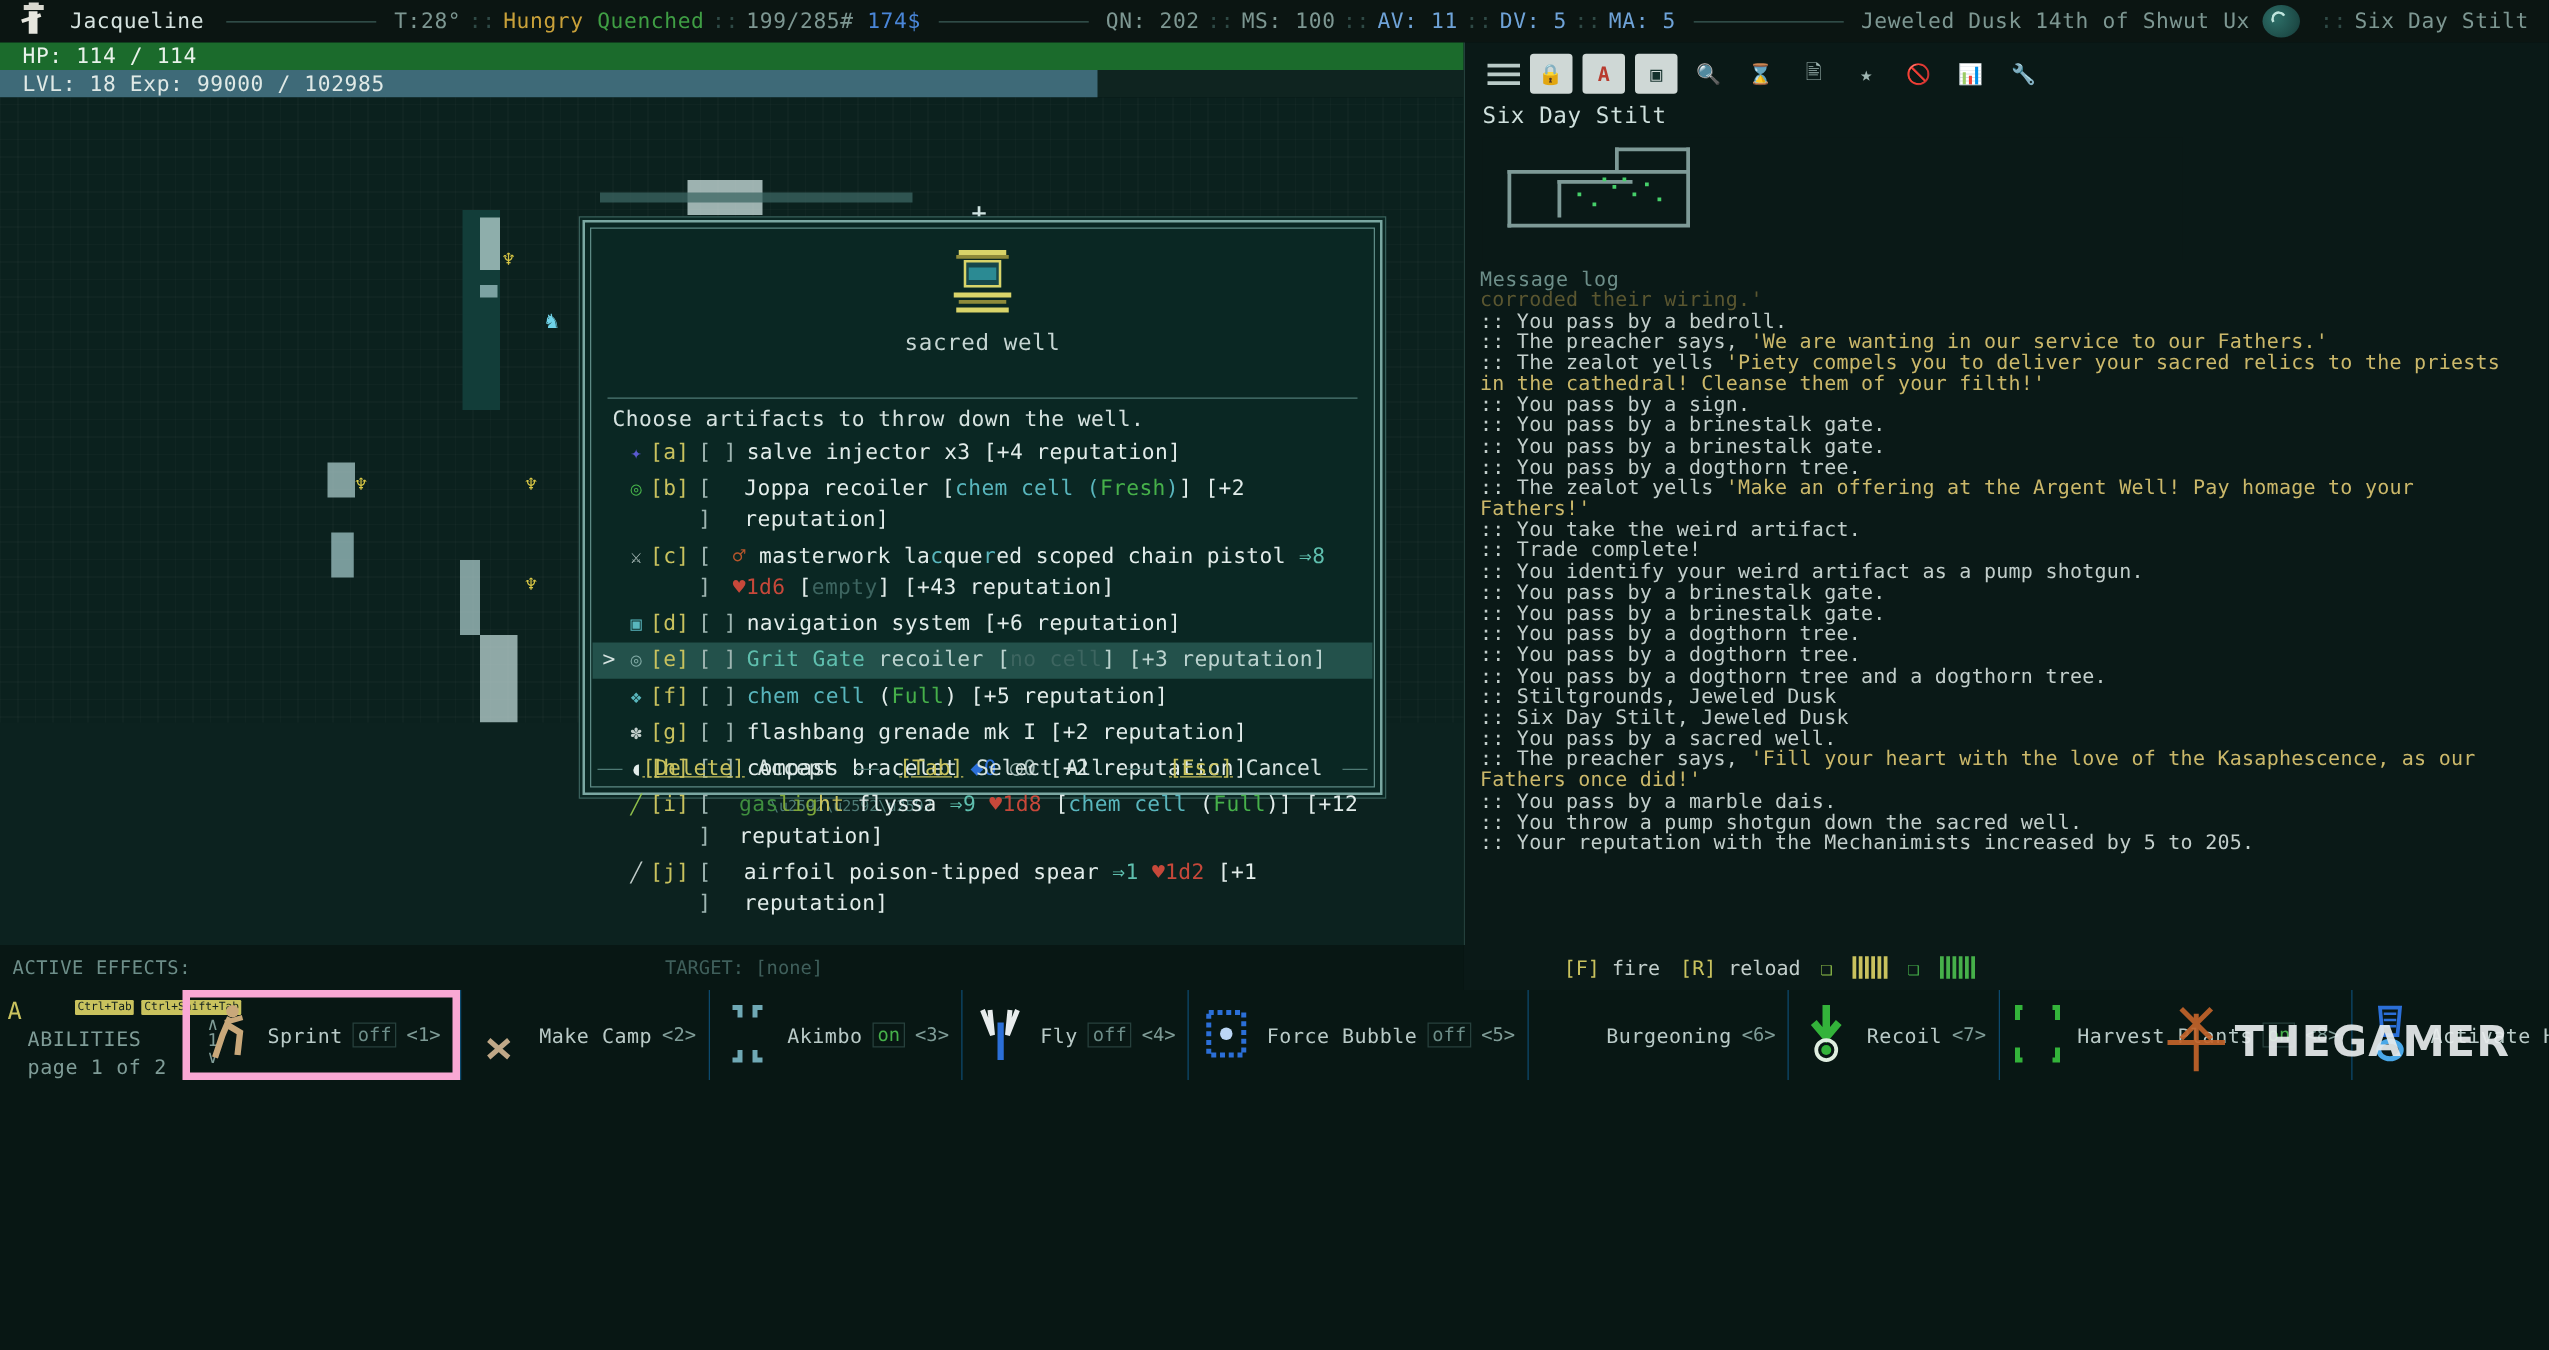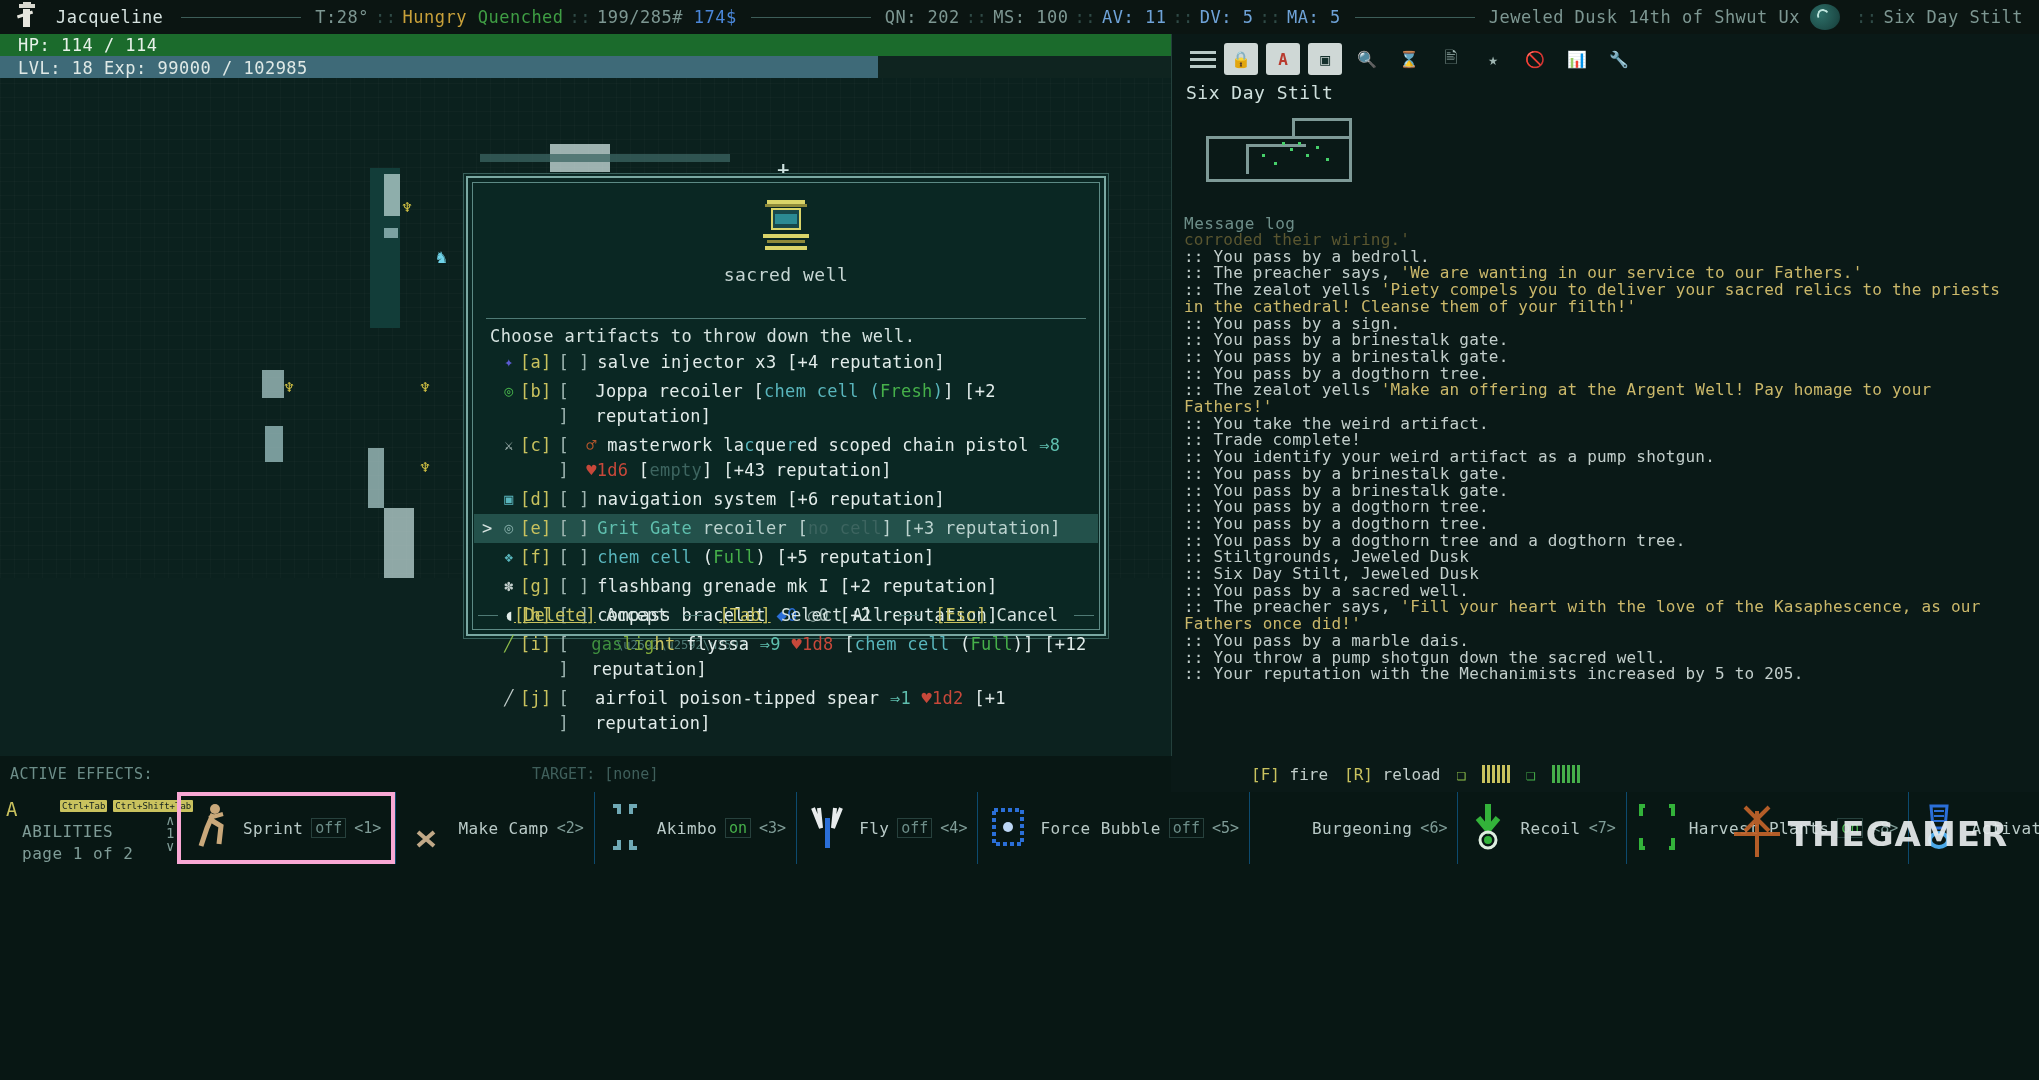--- a/index.html
+++ b/index.html
@@ -199,21 +199,21 @@
   .kbd { background:#c9c25e; color:#13211e; font-size:9px; padding:1px 2px; border-radius:1px; }
   #ab-title { position:absolute; left:22px; top:30px; color:#7f9c97; font-size:16px; letter-spacing:.5px; }
   #ab-page { position:absolute; left:22px; top:52px; color:#7f9c97; font-size:16px; letter-spacing:.5px; }
   #ab-arrows { position:absolute; left:166px; top:22px; color:#7f9c97; font-size:14px; text-align:center; line-height:13px; }
 
   #ab-slots { position:absolute; left:146px; top:0; height:72px; display:flex; align-items:center; }
   .ab-slot {
     display:flex; align-items:center; height:72px; padding:0 10px;
     border-left:1px solid #0c4a6e; gap:8px; position:relative;
   }
-  .ab-slot.active { border:4px solid #f9a8d4;margin-left:31px; }
+  .ab-slot.active { border:6px solid #f9a8d4; }
   .ab-icon { width:44px; height:52px; position:relative; flex:0 0 44px; }
   .ab-label { color:#b9cac7; font-size:16px; letter-spacing:.4px; white-space:nowrap; }
   .ab-state { font-size:15px; padding:0 3px; }
   .ab-state.off { color:#6d8e89; border:1px solid #27413d; }
   .ab-state.on { color:#46b04a; border:1px solid #27413d; }
   .ab-num { color:#7f9c97; font-size:15px; }
 
   #watermark {
     position:absolute; right:18px; top:806px; width:300px; height:56px;
     display:flex; align-items:center; justify-content:center; gap:8px;

